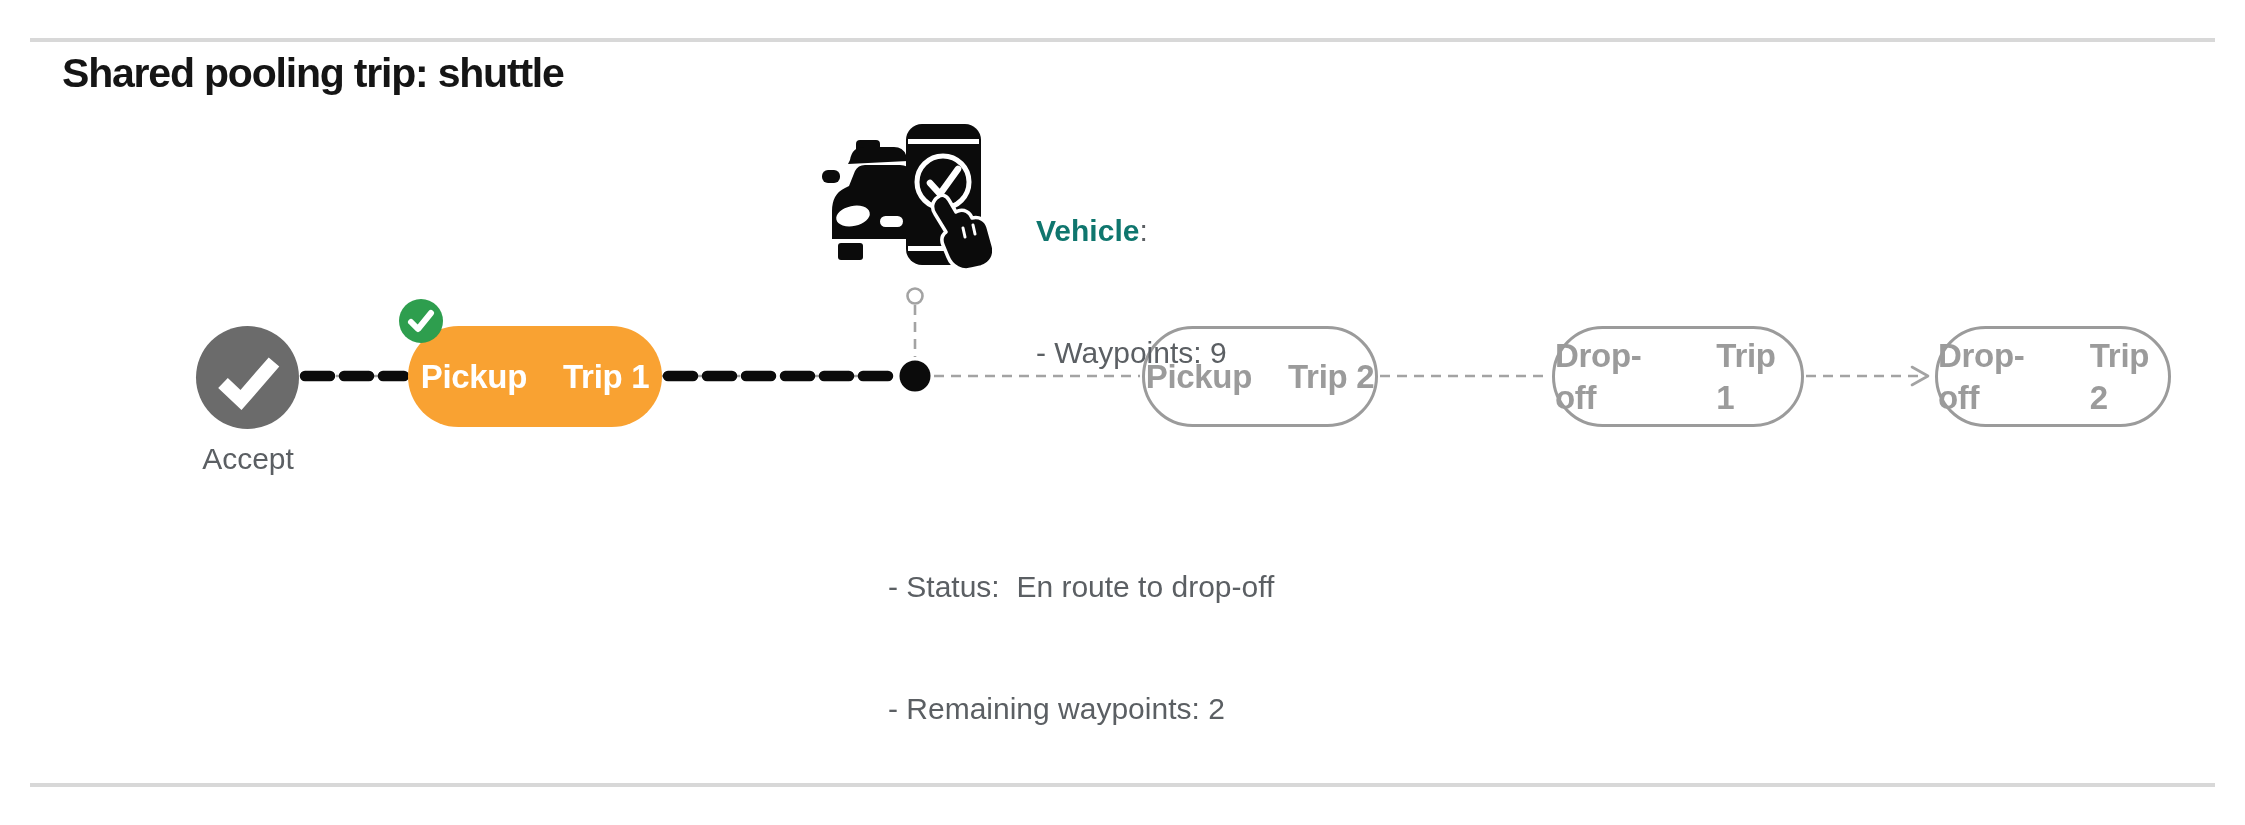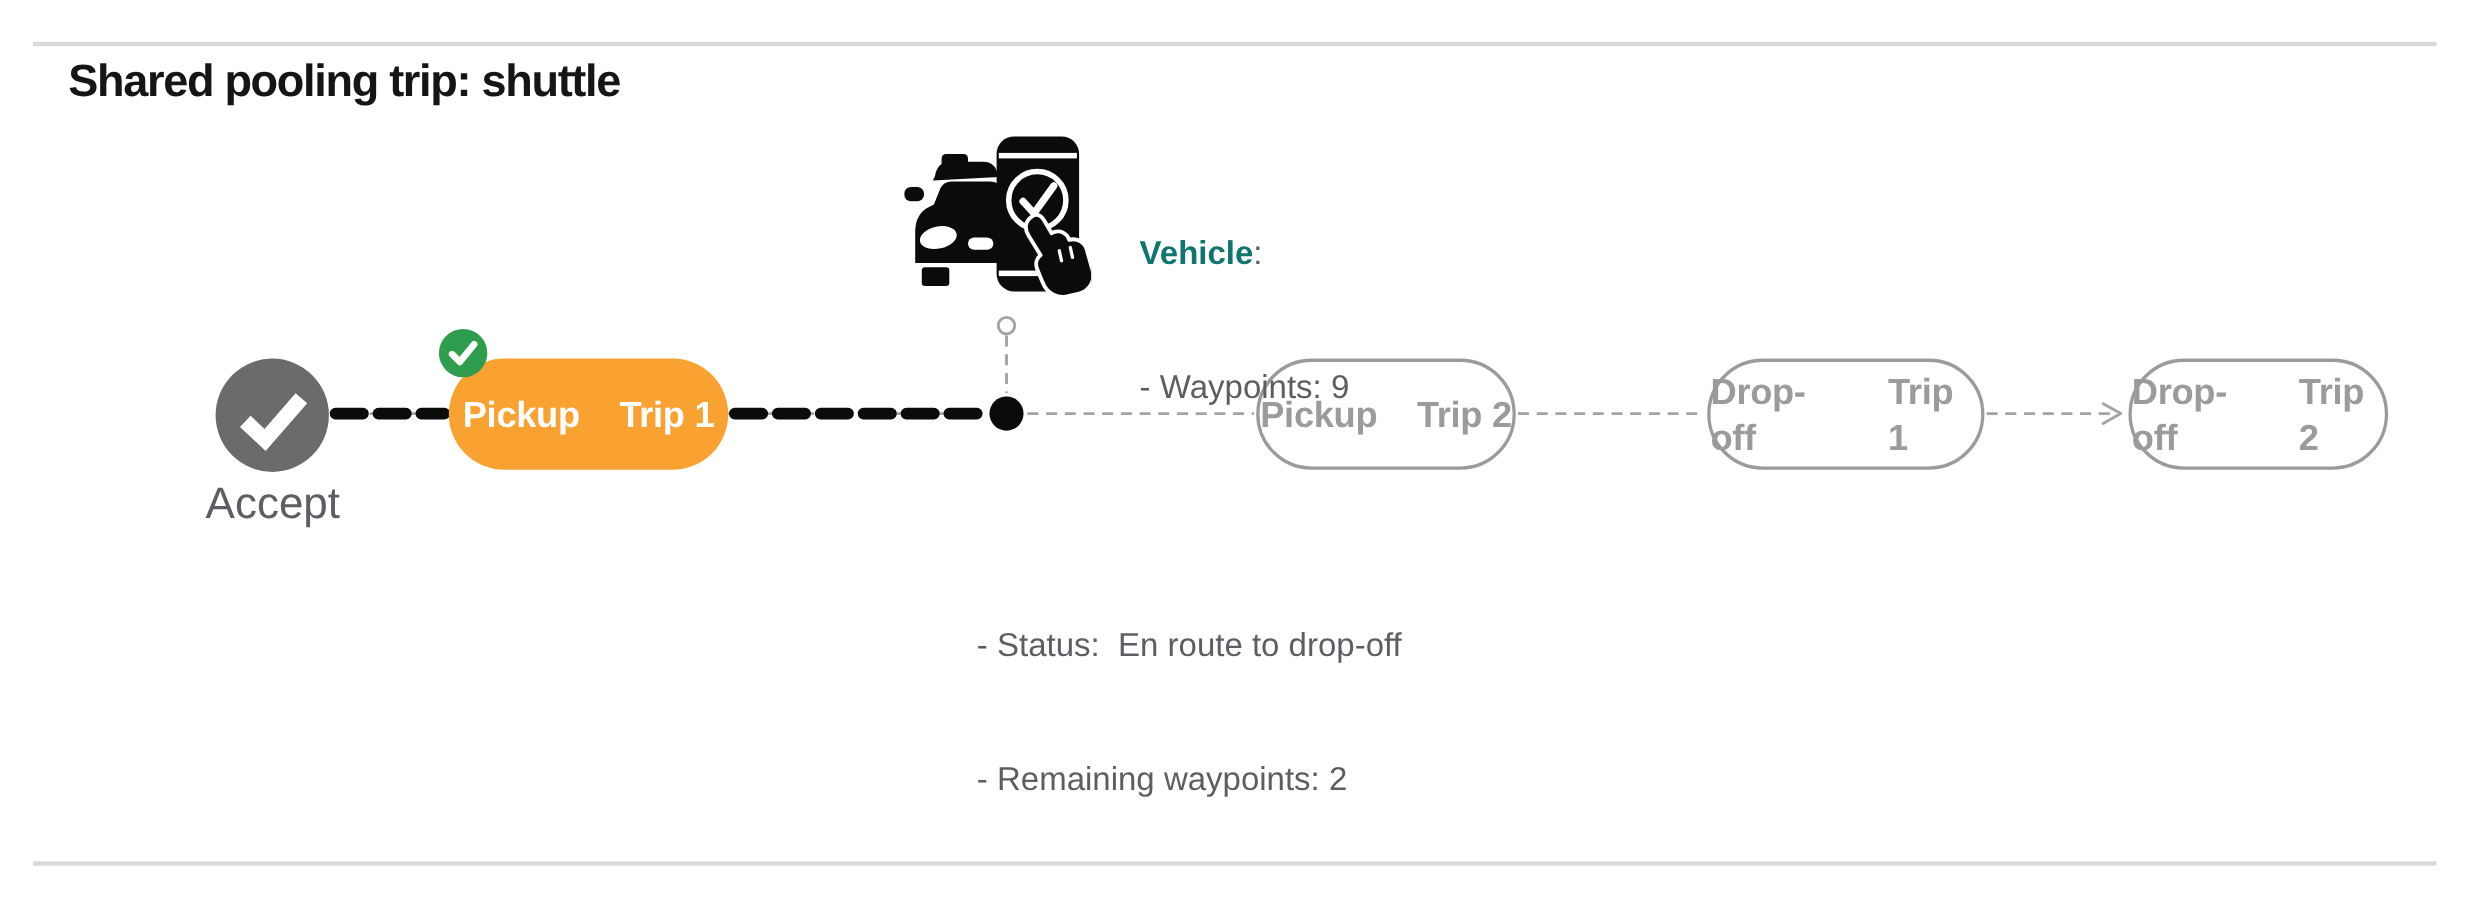--- a/index.html
+++ b/index.html
@@ -79,21 +79,21 @@
     background: #2e9e4e;
     display: flex; align-items: center; justify-content: center;
   }
 
   .node-label {
     position: absolute;
     left: 118px; top: 438px;
     width: 260px;
     text-align: center;
     color: #5b5f63;
-    font-size: 40px;
+    font-size: 30px;
     line-height: 41px;
   }
 
   .vehicle-icon { position: absolute; left: 822px; top: 120px; }
 
   .annotation {
     position: absolute;
     color: #5b5f63;
     font-size: 30px;
     line-height: 40.6px;

